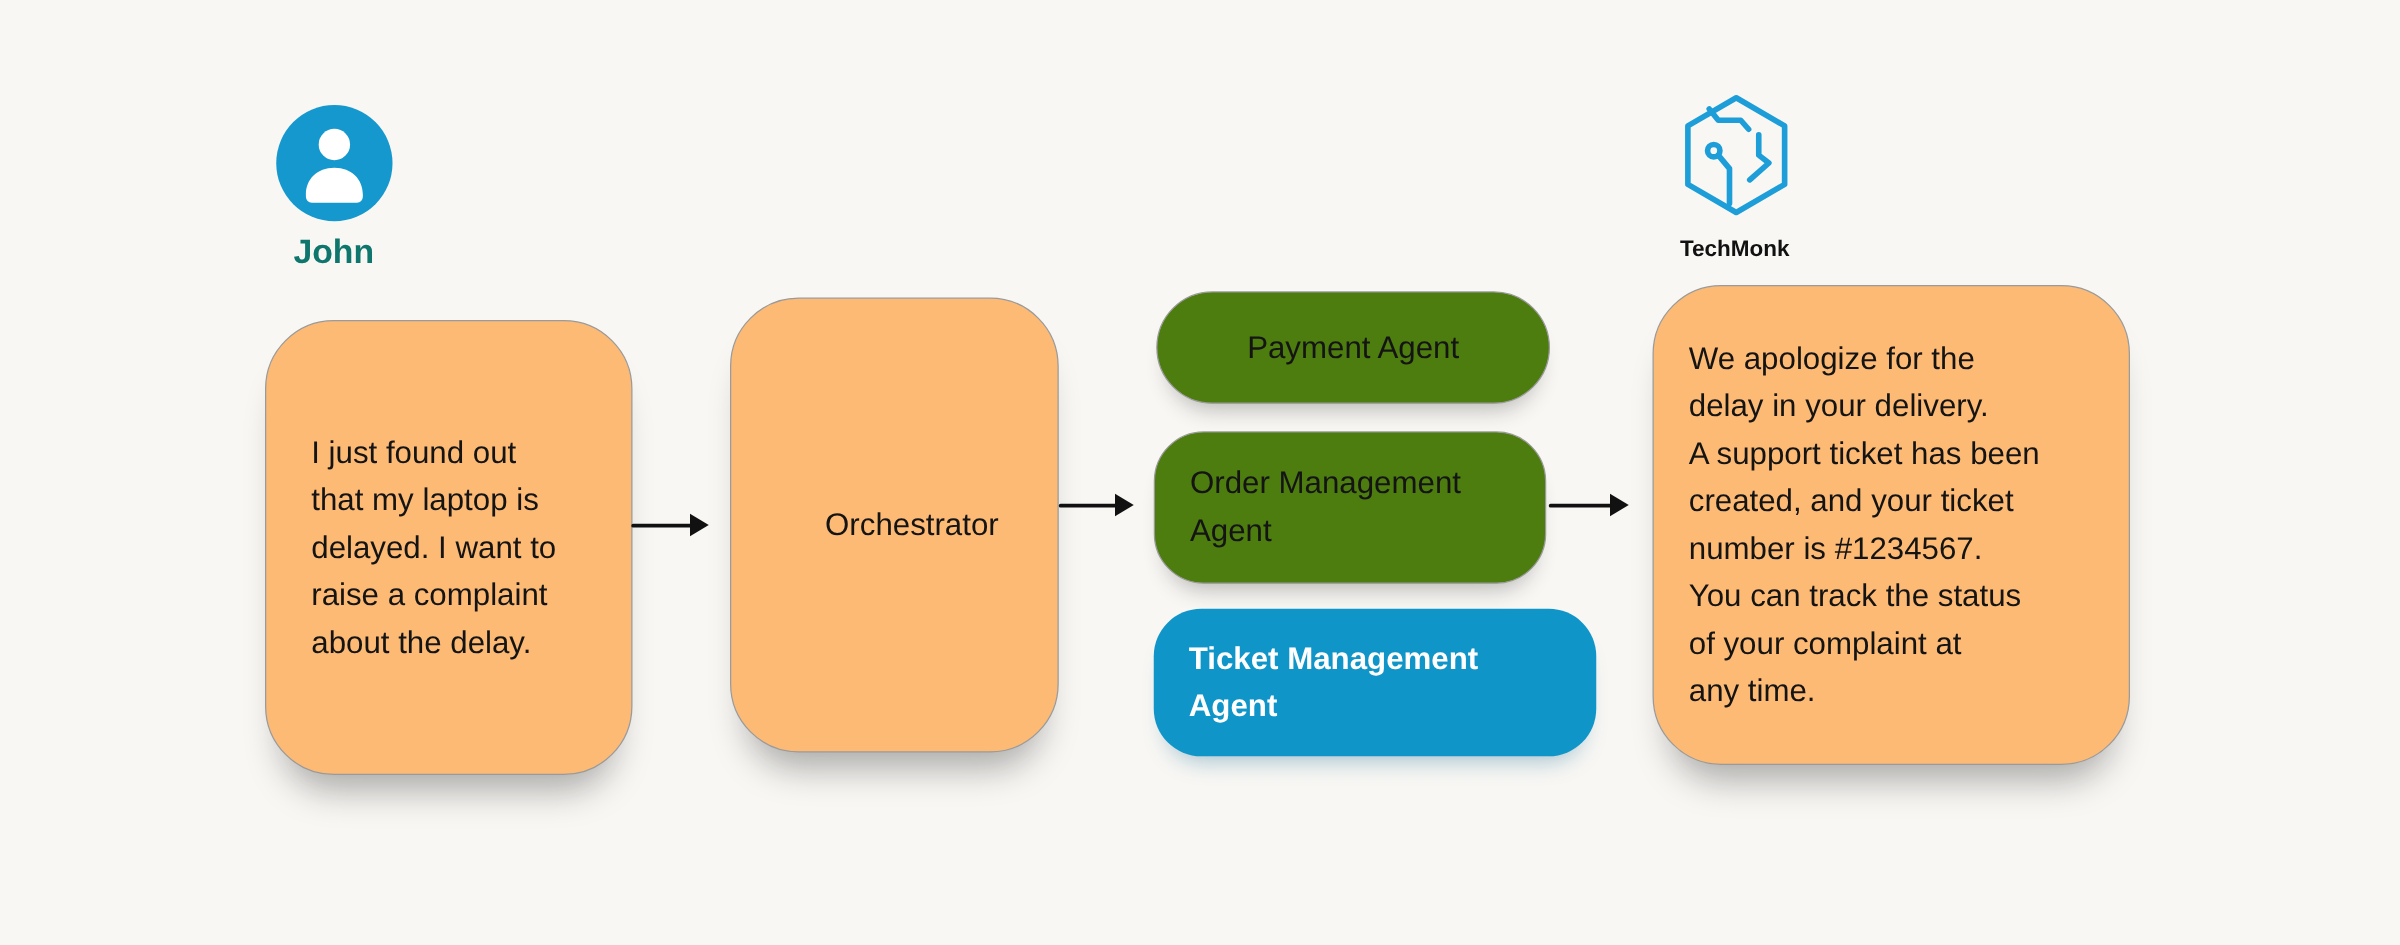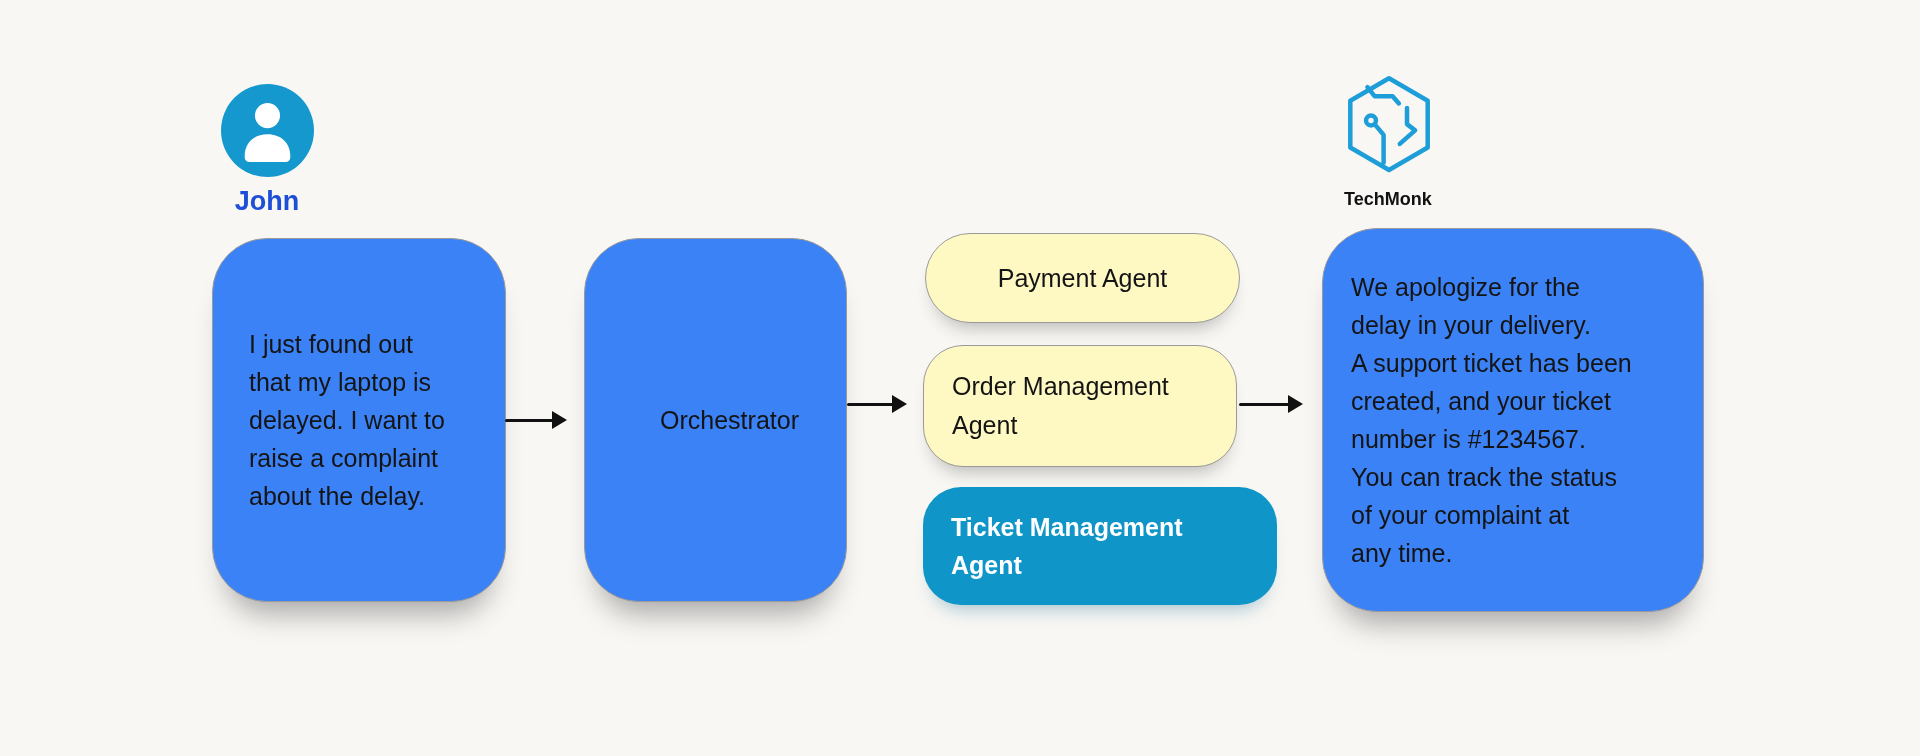--- a/index.html
+++ b/index.html
@@ -17,56 +17,56 @@
   .avatar {
     left: 221px; top: 84px; width: 93px; height: 93px;
     border-radius: 50%;
     background: #1598cd;
     display: flex; align-items: center; justify-content: center;
   }
   .avatar svg { width: 93px; height: 93px; display: block; }
 
   .person-name {
     top: 184px; height: 34px;
-    font-size: 27px; font-weight: 600; color: #1d4ed8;
+    font-size: 27px; font-weight: 600; color: #0f766e;
     display: flex; align-items: center; justify-content: center;
   }
   #john-name { left: 187px; width: 160px; }
 
   
   .big-box {
-    background: #3b82f6;
+    background: #fdba74;
     border: 1px solid #9a9a9a;
     border-radius: 55px;
     box-shadow: 0 26px 28px -14px rgba(30,30,30,0.35);
     display: flex; align-items: center;
   }
   .bubble-text {
     white-space: pre-line;
     font-size: 25px;
     line-height: 38px;
     font-weight: 500;
     color: #141414;
   }
-  #user-bubble { left: 212px; top: 238px; width: 294px; height: 364px; }
+  #user-bubble { left: 212px; top: 256px; width: 294px; height: 364px; }
   #user-bubble .bubble-text { padding-left: 36px; padding-right: 8px; }
 
   #orchestrator-box {
     left: 584px; top: 238px; width: 263px; height: 364px;
     justify-content: center;
     padding-left: 28px;
   }
   #orchestrator-box .bubble-text { text-align: center; }
 
   #response-bubble { left: 1322px; top: 228px; width: 382px; height: 384px; }
   #response-bubble .bubble-text { padding-left: 28px; padding-right: 6px; }
 
   
   .pill {
-    background: #fef9c3;
+    background: #4d7c0f;
     border: 1px solid #9a9a9a;
     box-shadow: 0 14px 18px -10px rgba(30,30,30,0.3);
     display: flex; align-items: center;
     font-size: 25px; font-weight: 500;
     color: #141414;
   }
   #pill-payment {
     left: 925px; top: 233px; width: 315px; height: 90px;
     border-radius: 45px; justify-content: center;
   }

